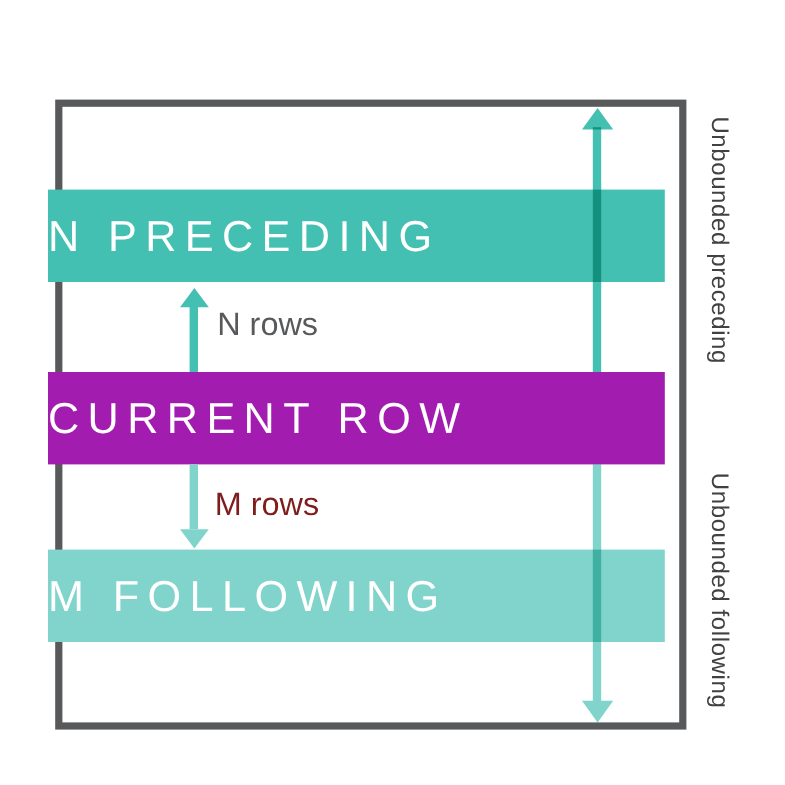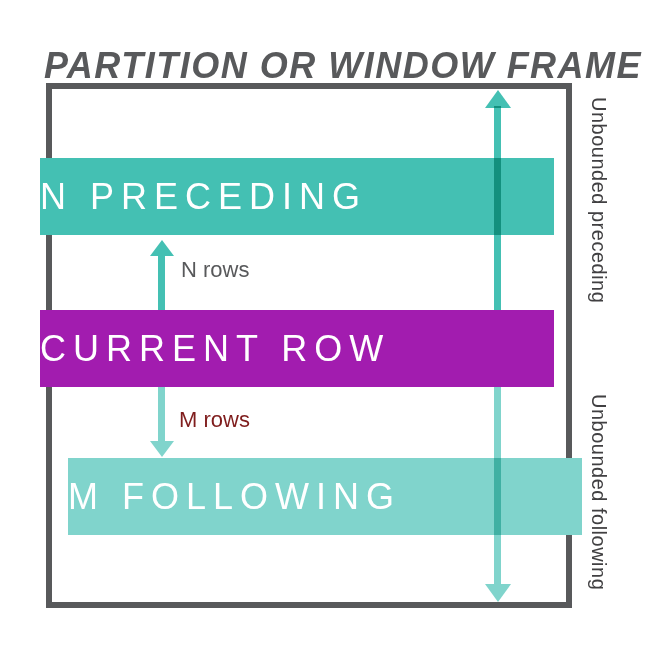--- a/index.html
+++ b/index.html
@@ -28,49 +28,48 @@
   .band-current{top:310px;}
   .band-following{top:458px;}
   .shaft{position:absolute;width:7px;}
   .head{position:absolute;width:0;height:0;}
   .head-up-sm{border-left:12px solid transparent;border-right:12px solid transparent;border-bottom:16px solid;}
   .head-dn-sm{border-left:12px solid transparent;border-right:12px solid transparent;border-top:16px solid;}
   .head-up-lg{border-left:13px solid transparent;border-right:13px solid transparent;border-bottom:18px solid;}
   .head-dn-lg{border-left:13px solid transparent;border-right:13px solid transparent;border-top:18px solid;}
   .blend{mix-blend-mode:multiply;}
   .rows-label{
-    position:absolute;font-size:22px;color:#58595B;line-height:22px;white-space:nowrap;
+    position:absolute;font-size:27px;color:#58595B;line-height:22px;white-space:nowrap;
   }
   .n-rows{left:181px;top:259px;}
   .m-rows{left:179px;top:409px;}
   .side-label{
     position:absolute;left:586px;writing-mode:vertical-rl;
     font-size:20px;letter-spacing:0.5px;line-height:26px;white-space:nowrap;
   }
   .side-preceding{top:97px;}
   .side-following{top:394px;}
 </style>
 </head>
 <body>
 
 <div class="canvas">
 
-  <div class="title" style="color: rgb(88, 89, 91);">PARTITION OR WINDOW FRAME</div>
 
   <div class="frame" style="border-color: rgb(88, 89, 91);"></div>
 
   <div class="band band-preceding" style="background-color: rgb(68, 192, 179);">
     <span class="band-label" style="color: rgb(255, 255, 255);">N PRECEDING</span>
   </div>
 
   <div class="band band-current" style="background-color: #a21caf;">
     <span class="band-label" style="color: rgb(255, 255, 255);">CURRENT ROW</span>
   </div>
 
-  <div class="band band-following" style="background-color: rgb(128, 212, 204); margin-left: 28px;">
+  <div class="band band-following" style="background-color: rgb(128, 212, 204);">
     <span class="band-label" style="color: rgb(255, 255, 255);">M FOLLOWING</span>
   </div>
 
   <div>
     <div class="head head-up-sm" style="left: 150px; top: 240px; border-bottom-color: rgb(68, 192, 179);"></div>
     <div class="shaft" style="left: 158px; top: 254px; height: 56px; background-color: rgb(68, 192, 179);"></div>
   </div>
   <div class="rows-label n-rows" style="color: rgb(88, 89, 91);">N rows</div>
 
   <div>

